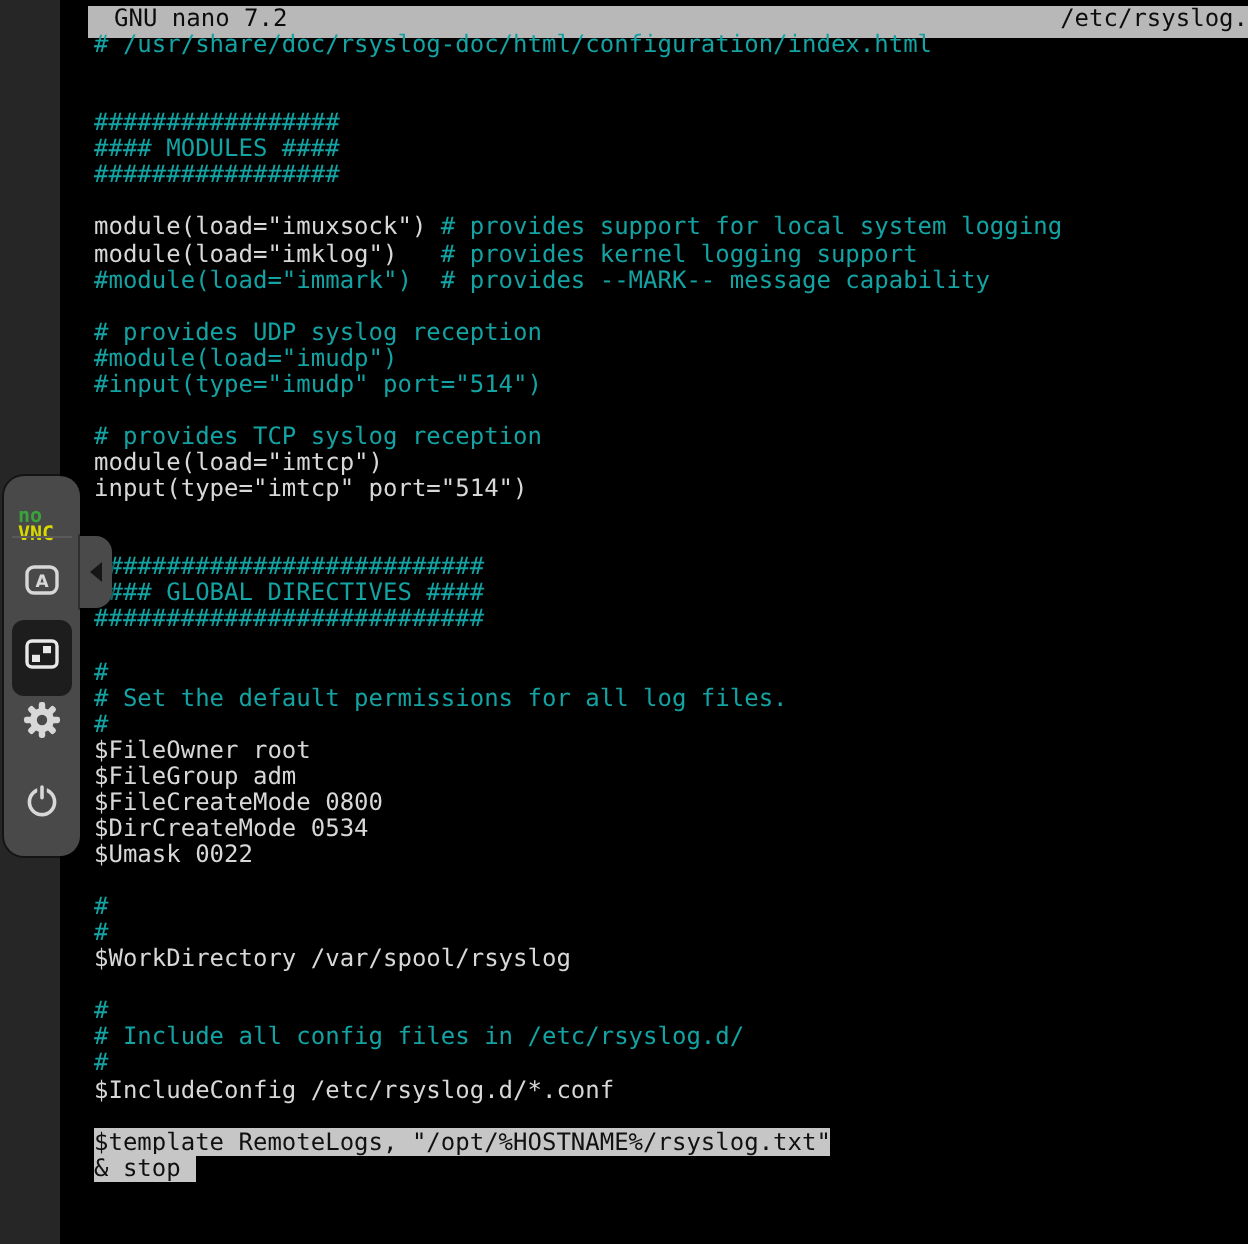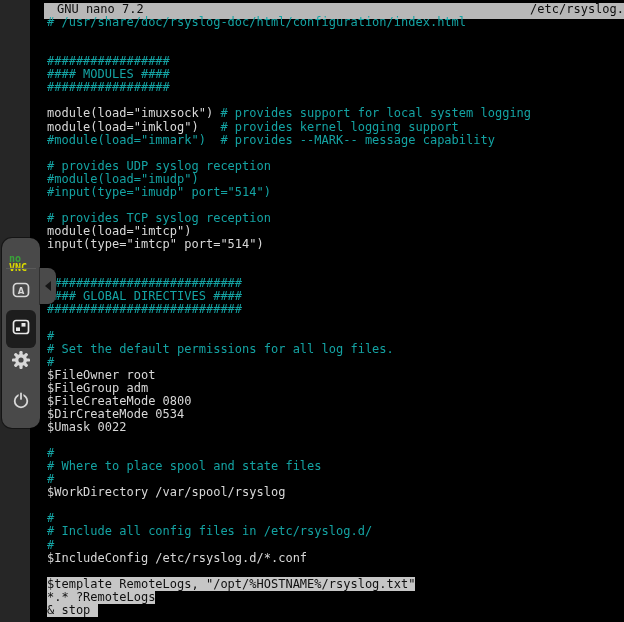--- a/index.html
+++ b/index.html
@@ -79,31 +79,29 @@
         <div class="ln"><span class="c">#</span></div>
         <div class="ln"><span class="c"># Set the default permissions for all log files.</span></div>
         <div class="ln"><span class="c">#</span></div>
         <div class="ln"><span class="w">$FileOwner root</span></div>
         <div class="ln"><span class="w">$FileGroup adm</span></div>
         <div class="ln"><span class="w">$FileCreateMode 0800</span></div>
         <div class="ln"><span class="w">$DirCreateMode 0534</span></div>
         <div class="ln"><span class="w">$Umask 0022</span></div>
         <div class="ln"></div>
         <div class="ln"><span class="c">#</span></div>
-        <div class="ln"><span class="c"># Where to place spool and state files</span></div>
         <div class="ln"><span class="c">#</span></div>
         <div class="ln"><span class="w">$WorkDirectory /var/spool/rsyslog</span></div>
         <div class="ln"></div>
         <div class="ln"><span class="c">#</span></div>
         <div class="ln"><span class="c"># Include all config files in /etc/rsyslog.d/</span></div>
         <div class="ln"><span class="c">#</span></div>
         <div class="ln"><span class="w">$IncludeConfig /etc/rsyslog.d/*.conf</span></div>
         <div class="ln"></div>
         <div class="ln"><span class="s">$template RemoteLogs, "/opt/%HOSTNAME%/rsyslog.txt"</span></div>
-        <div class="ln"><span class="s">*.* ?RemoteLogs</span></div>
         <div class="ln"><span class="s">&amp; stop </span></div>
       </div>
   </div>
 
   <div class="vnc-panel">
     <div class="logo">
       <div class="l1">no</div>
       <div class="l2">VNC</div>
     </div>
     <div class="pdivider"></div>

